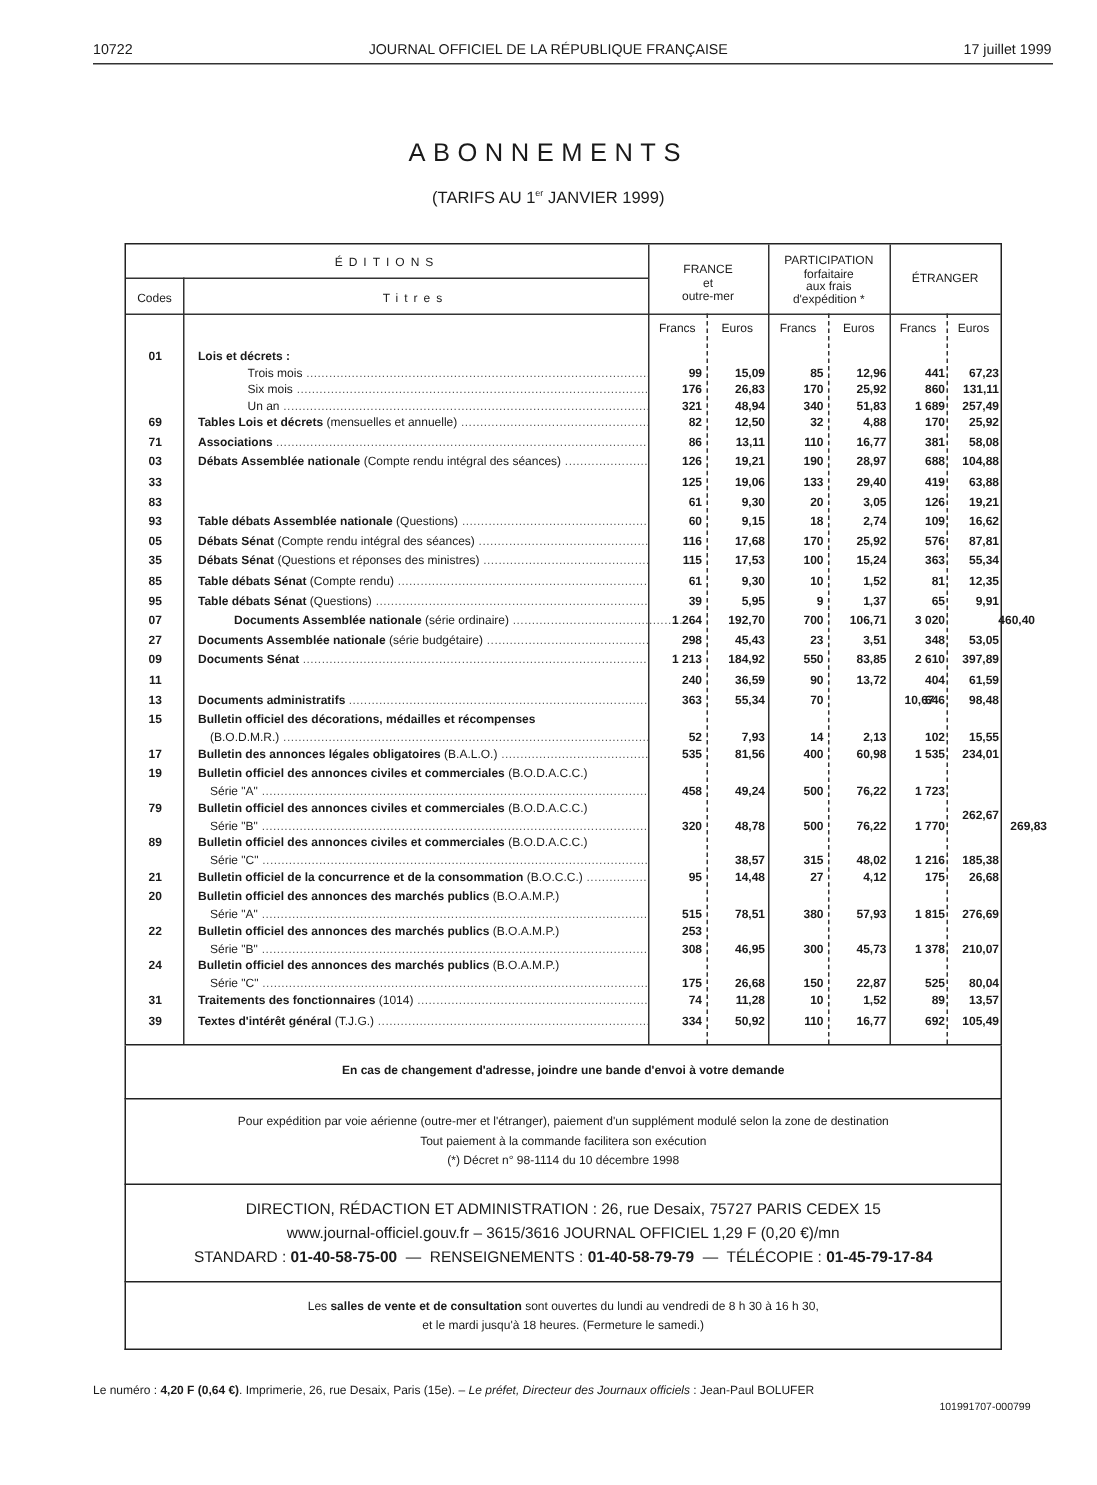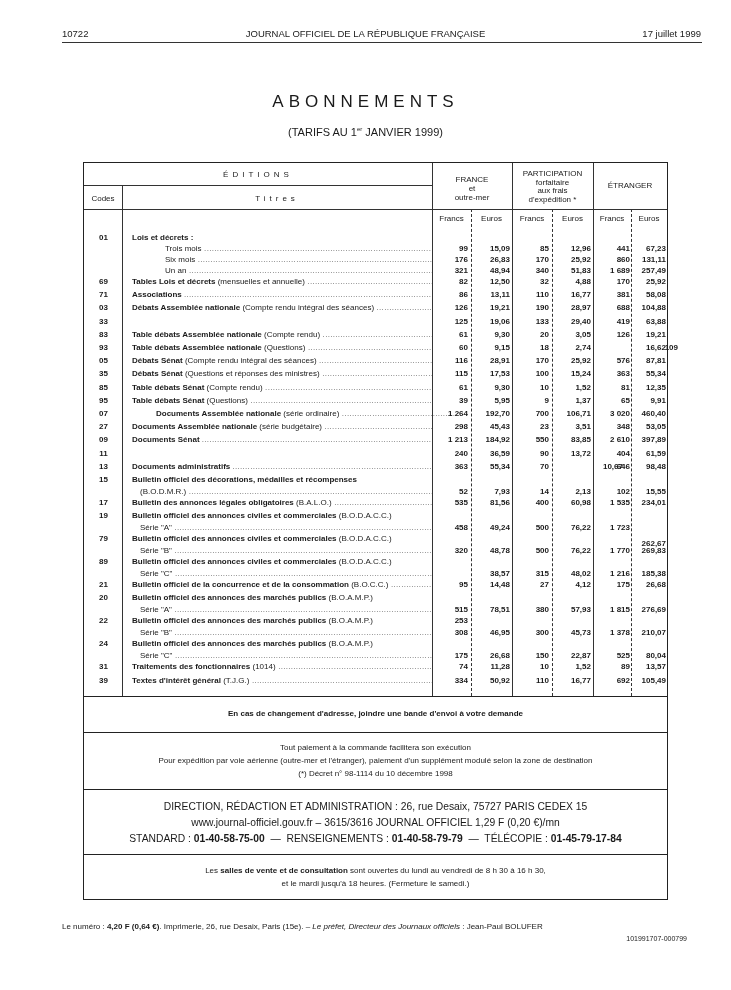--- a/index.html
+++ b/index.html
@@ -151,43 +151,42 @@
         <div class="code" style="top: 0px;">33</div>
         <div class="num c0" style="top: 0px;">125</div>
         <div class="num c1" style="top: 0px;">19,06</div>
         <div class="num c2" style="top: 0px;">133</div>
         <div class="num c3" style="top: 0px;">29,40</div>
         <div class="num c4" style="top: 0px;">419</div>
         <div class="num c5" style="top: 0px;">63,88</div>
       </div>
       <div style="position: absolute; left: 0px; top: 166.8px; width: 583px; height: 13.2px;">
         <div class="code" style="top: 0px;">83</div>
-        <div class="title" style="top: -1px;"><b>Table débats Assemblée nationale</b> <span class="lead">(Compte rendu)</span></div>
         <div class="num c0" style="top: 0px;">61</div>
         <div class="num c1" style="top: 0px;">9,30</div>
         <div class="num c2" style="top: 0px;">20</div>
         <div class="num c3" style="top: 0px;">3,05</div>
         <div class="num c4" style="top: 0px;">126</div>
         <div class="num c5" style="top: 0px;">19,21</div>
       </div>
       <div style="position: absolute; left: 0px; top: 180px; width: 583px; height: 13.2px;">
         <div class="code" style="top: 0px;">93</div>
         <div class="title" style="top: -1px;"><b>Table débats Assemblée nationale</b> <span class="lead">(Questions)</span></div>
         <div class="num c0" style="top: 0px;">60</div>
         <div class="num c1" style="top: 0px;">9,15</div>
         <div class="num c2" style="top: 0px;">18</div>
         <div class="num c3" style="top: 0px;">2,74</div>
-        <div class="num c4" style="top: 0px; padding-left: 48px;">109</div>
+        <div class="num c4" style="top: 0px;">109</div>
         <div class="num c5" style="top: 0px;">16,62</div>
       </div>
       <div style="position: absolute; left: 0px; top: 193.2px; width: 583px; height: 13.2px;">
         <div class="code" style="top: 0px;">05</div>
         <div class="title" style="top: -1px;"><b>Débats Sénat</b> <span class="lead">(Compte rendu intégral des séances)</span></div>
         <div class="num c0" style="top: 0px;">116</div>
-        <div class="num c1" style="top: 0px;">28,91</div>
+        <div class="num c1" style="top: 0px;">17,68</div>
         <div class="num c2" style="top: 0px;">170</div>
         <div class="num c3" style="top: 0px;">25,92</div>
         <div class="num c4" style="top: 0px;">576</div>
         <div class="num c5" style="top: 0px;">87,81</div>
       </div>
       <div style="position: absolute; left: 0px; top: 206.4px; width: 583px; height: 13.2px;">
         <div class="code" style="top: 0px;">35</div>
         <div class="title" style="top: -1px;"><b>Débats Sénat</b> <span class="lead">(Questions et réponses des ministres)</span></div>
         <div class="num c0" style="top: 0px;">115</div>
         <div class="num c1" style="top: 0px;">17,53</div>
@@ -217,21 +216,21 @@
         <div class="num c5" style="top: 0px;">9,91</div>
       </div>
       <div style="position: absolute; left: 0px; top: 246px; width: 583px; height: 13.2px;">
         <div class="code" style="top: 0px;">07</div>
         <div class="title" style="top: -1px; padding-left: 24px;"><b>Documents Assemblée nationale</b> <span class="lead">(série ordinaire)</span></div>
         <div class="num c0" style="top: 0px;">1 264</div>
         <div class="num c1" style="top: 0px;">192,70</div>
         <div class="num c2" style="top: 0px;">700</div>
         <div class="num c3" style="top: 0px;">106,71</div>
         <div class="num c4" style="top: 0px;">3 020</div>
-        <div class="num c5" style="top: 0px;">460,40</div>
+        <div class="num c5" style="top: 0px; padding-left: 24px;">460,40</div>
       </div>
       <div style="position: absolute; left: 0px; top: 259.2px; width: 583px; height: 13.2px;">
         <div class="code" style="top: 0px;">27</div>
         <div class="title" style="top: -1px;"><b>Documents Assemblée nationale</b> <span class="lead">(série budgétaire)</span></div>
         <div class="num c0" style="top: 0px;">298</div>
         <div class="num c1" style="top: 0px;">45,43</div>
         <div class="num c2" style="top: 0px;">23</div>
         <div class="num c3" style="top: 0px;">3,51</div>
         <div class="num c4" style="top: 0px;">348</div>
         <div class="num c5" style="top: 0px;">53,05</div>
@@ -296,21 +295,21 @@
         <div class="num c5" style="top: 28px;">262,67</div>
       </div>
       <div style="position: absolute; left: 0px; top: 371.2px; width: 583px; height: 23px;">
         <div class="code" style="top: 0px;">79</div>
         <div class="title" style="top: -1px; text-align: justify; white-space: normal; height: 23px;"><b>Bulletin officiel des annonces civiles et commerciales</b> <span>(B.O.D.A.C.C.)</span><div style="padding-left: 8px; white-space: nowrap; overflow: hidden;"><span class="lead">Série "B"</span></div></div>
         <div class="num c0" style="top: 12px;">320</div>
         <div class="num c1" style="top: 12px;">48,78</div>
         <div class="num c2" style="top: 12px;">500</div>
         <div class="num c3" style="top: 12px;">76,22</div>
         <div class="num c4" style="top: 12px;">1 770</div>
-        <div class="num c5" style="top: 12px;">269,83</div>
+        <div class="num c5" style="top: 12px; padding-left: 32px;">269,83</div>
       </div>
       <div style="position: absolute; left: 0px; top: 394.2px; width: 583px; height: 23px;">
         <div class="code" style="top: 0px;">89</div>
         <div class="title" style="top: -1px; text-align: justify; white-space: normal; height: 23px;"><b>Bulletin officiel des annonces civiles et commerciales</b> <span>(B.O.D.A.C.C.)</span><div style="padding-left: 8px; white-space: nowrap; overflow: hidden;"><span class="lead">Série "C"</span></div></div>
         <div class="num c0" style="top: 18px; margin-top: 41px;">253</div>
         <div class="num c1" style="top: 12px;">38,57</div>
         <div class="num c2" style="top: 12px;">315</div>
         <div class="num c3" style="top: 12px;">48,02</div>
         <div class="num c4" style="top: 12px;">1 216</div>
         <div class="num c5" style="top: 12px;">185,38</div>
@@ -375,22 +374,22 @@
         <div class="num c4" style="top: 0px;">692</div>
         <div class="num c5" style="top: 0px;">105,49</div>
       </div>
     </div>
 </div>
 
 <div class="box" style="top:697px;height:36px;font-size:8px;font-weight:bold;padding-top:12px;">
   <p>En cas de changement d'adresse, joindre une bande d'envoi à votre demande</p>
 </div>
 <div class="box" style="top:733px;height:57px;font-size:8px;line-height:13px;padding-top:8px;">
+  <p>Pour expédition par voie aérienne (outre-mer et l'étranger), paiement d'un supplément modulé selon la zone de destination</p>
   <p>Tout paiement à la commande facilitera son exécution</p>
-  <p>Pour expédition par voie aérienne (outre-mer et l'étranger), paiement d'un supplément modulé selon la zone de destination</p>
   <p>(*) Décret n° 98-1114 du 10 décembre 1998</p>
 </div>
 <div class="box" style="top:790px;height:65px;font-size:10.3px;line-height:16px;padding-top:9px;">
   <p>DIRECTION, RÉDACTION ET ADMINISTRATION : 26, rue Desaix, 75727 PARIS CEDEX 15</p>
   <p>www.journal-officiel.gouv.fr – 3615/3616 JOURNAL OFFICIEL   1,29 F (0,20 €)/mn</p>
   <p>
     <span>STANDARD :</span>
     <b>01-40-58-75-00</b>
     &nbsp;<span>—</span>&nbsp;
     <span>RENSEIGNEMENTS :</span>

